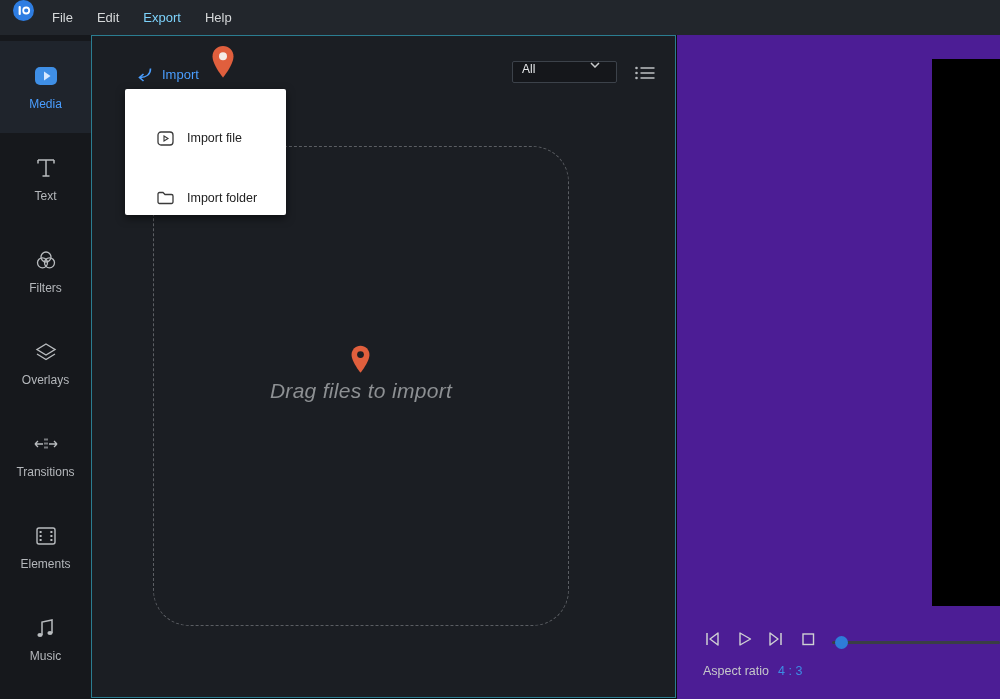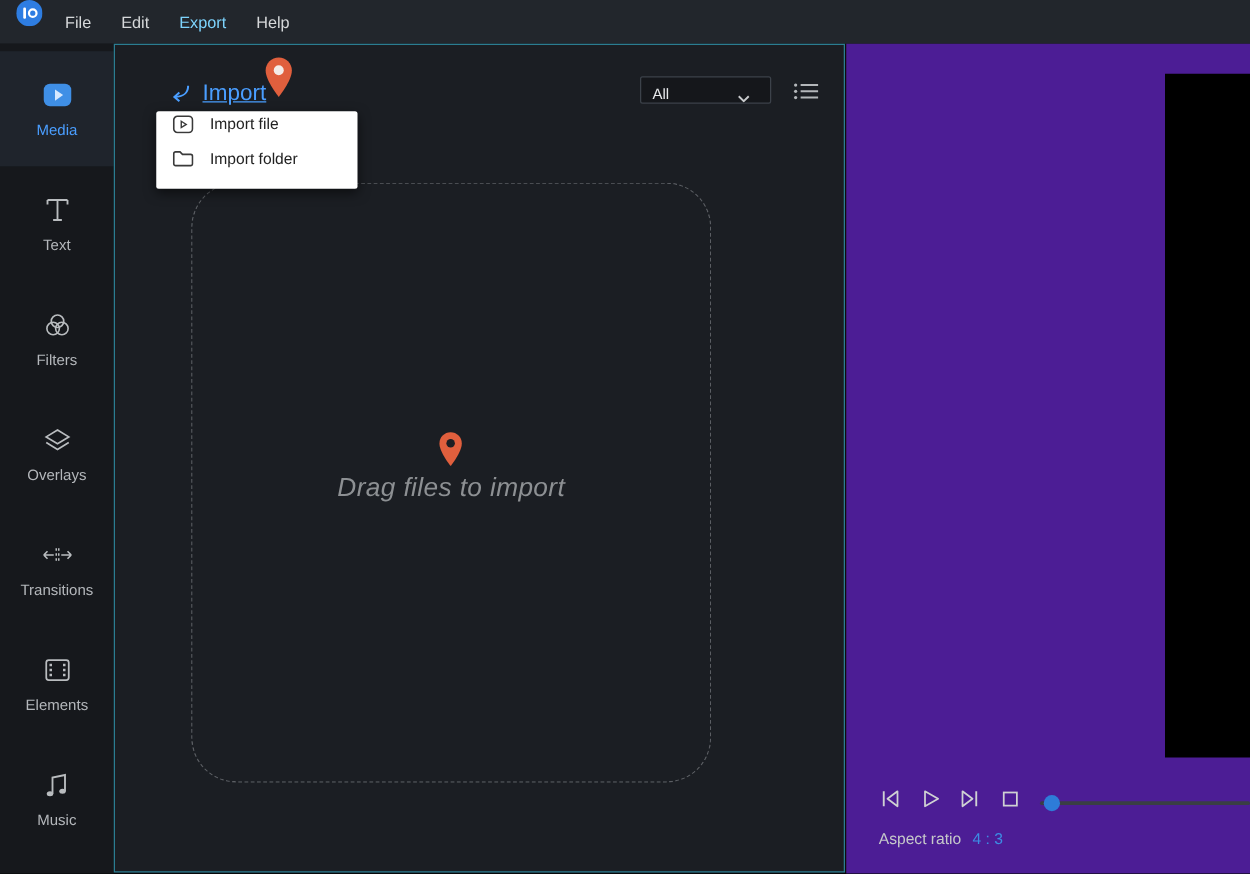--- a/index.html
+++ b/index.html
@@ -34,36 +34,36 @@
   .side-icon{display:flex;align-items:center;justify-content:center;height:24px;}
   
   .media-panel{
     position:absolute;left:91px;top:35px;width:585px;height:663px;
     background:#1b1e23;border:1px solid var(--panel-border-teal,#2b7d91);box-sizing:border-box;
   }
   .import-btn{
     position:absolute;left:44px;top:27px;height:22px;
     display:flex;align-items:center;gap:9px;cursor:pointer;
   }
-  .import-label{font-size:18px;color:var(--accent-blue,#4a9eff);text-decoration:underline;}
+  .import-label{font-size:13px;color:var(--accent-blue,#4a9eff);}
   .pin-import{position:absolute;left:119px;top:9px;}
   .pin-body{fill:var(--pin-orange,#e05f3d);}
   .import-menu{
     position:absolute;left:33px;top:53px;width:161px;
     background:#ffffff;border-radius:2px;box-shadow:0 3px 9px rgba(0,0,0,.55);
     padding:3px 0;z-index:5;
   }
   .menu-row{
-    height:28px;display:flex;gap:13px;padding-left:13px;cursor:pointer;
+    height:28px;display:flex;align-items:center;gap:13px;padding-left:32px;cursor:pointer;margin-top:32px;
   }
   .menu-row-label{font-size:12.5px;color:#222;}
   .filter-select{
     position:absolute;left:420px;top:25px;width:105px;height:22px;box-sizing:border-box;
     background:#15171b;border:1px solid #3c424a;border-radius:2px;
-    display:flex;align-items:flex-end;justify-content:space-between;
+    display:flex;align-items:flex-start;justify-content:space-between;
     padding:0 16px 0 9px;cursor:pointer;
   }
   .filter-value{font-size:12px;color:#e6e8ea;}
   .list-btn{position:absolute;left:542px;top:29px;cursor:pointer;}
   .dropzone{
     position:absolute;left:61px;top:110px;width:416px;height:480px;box-sizing:border-box;
     border:1.5px dashed #5b5e63;border-radius:36px;
     display:flex;flex-direction:column;align-items:center;justify-content:center;
   }
   .drop-inner{display:flex;flex-direction:column;align-items:center;gap:5px;position:relative;top:-12px;}

